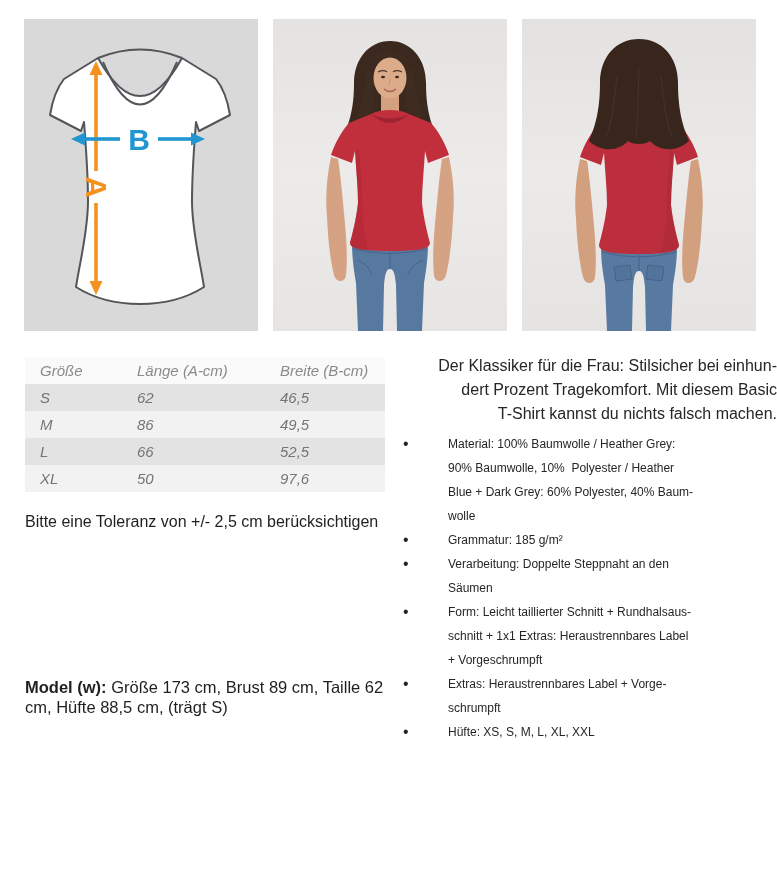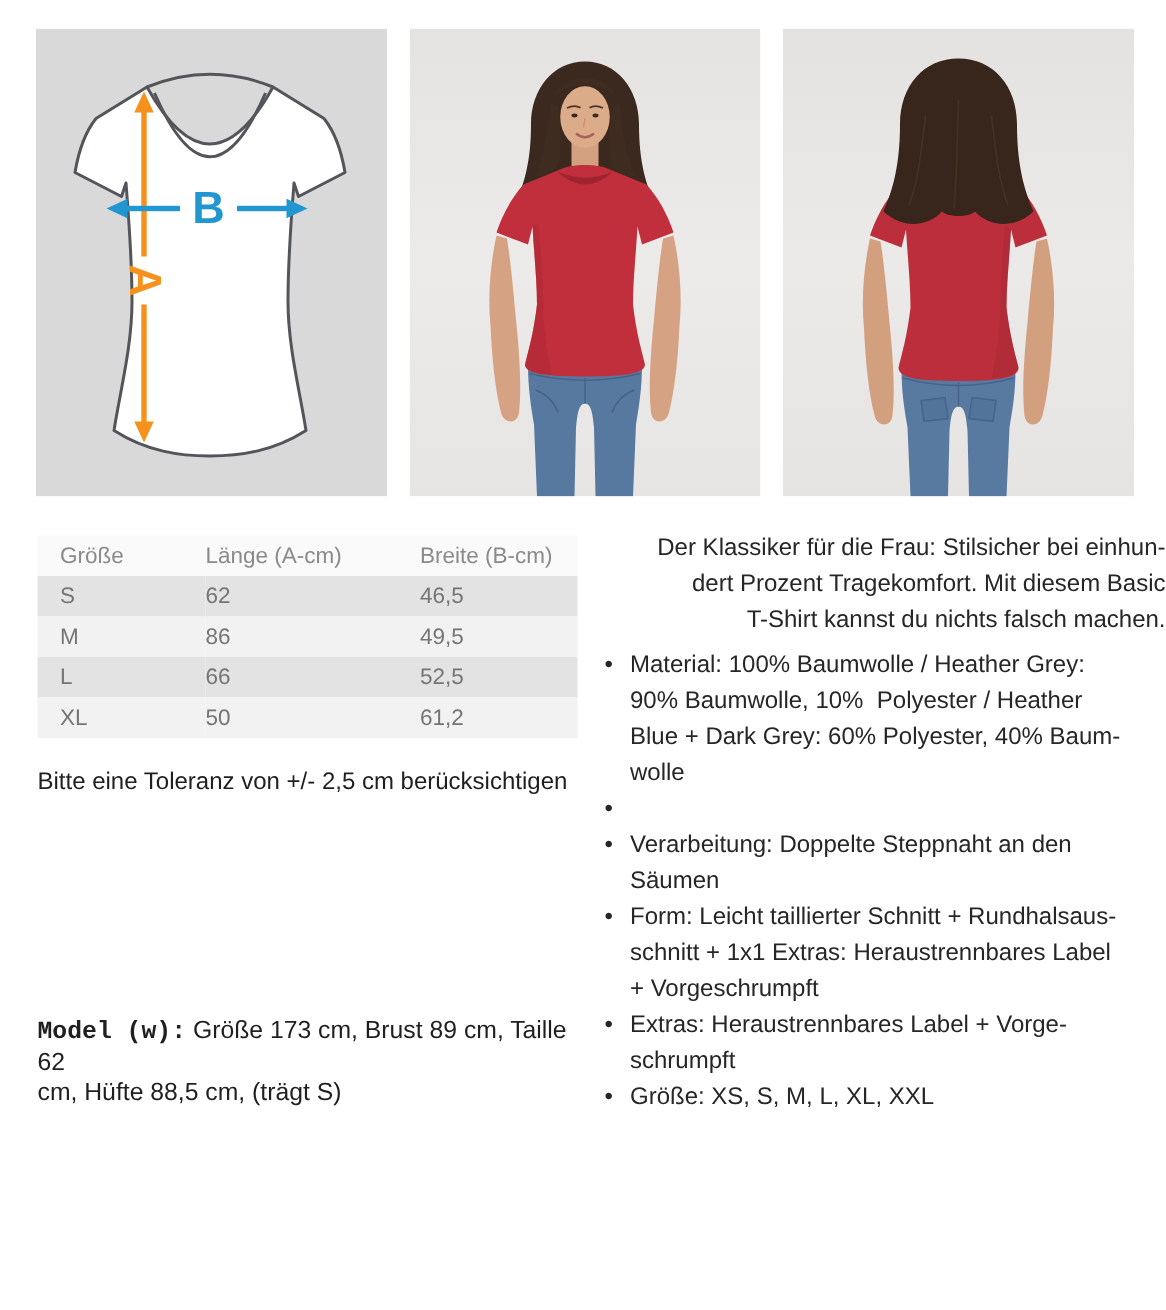--- a/index.html
+++ b/index.html
@@ -14,43 +14,43 @@
   .panel svg{display:block;}
   
   .left-col{position:absolute;left:25px;top:357px;width:362px;}
   table.size-table{border-collapse:collapse;width:360px;table-layout:fixed;}
   table.size-table col.c1{width:112px;}
   table.size-table col.c2{width:143px;}
   table.size-table col.c3{width:105px;}
   table.size-table th,
   table.size-table td{
     height:27px;padding:0;font-weight:400;text-align:left;
-    font-size:15px;line-height:27px;vertical-align:middle;
+    font-size:15px;line-height:27px;vertical-align:middle;font-style:italic;
   }
   table.size-table th{color:#8a8a8a;background:#fafafa;}
   table.size-table td{color:#757575;}
   table.size-table th:first-child,
   table.size-table td:first-child{padding-left:15px;}
   table.size-table tr.odd td{background:#e3e3e3;}
   table.size-table tr.even td{background:#f2f2f2;}
   .tolerance-note{
     margin-top:20px;font-size:16px;line-height:20px;color:#1f1f1f;white-space:pre;
   }
   .model-info{
     position:absolute;left:0;top:320px;width:375px;
     font-size:16.5px;line-height:20px;color:#1f1f1f;
   }
-  .model-info .bold{font-weight:700;font-family:Liberation Mono, monospace;}
+  .model-info .bold{font-weight:700;}
   
   .right-col{position:absolute;left:403px;top:354px;width:374px;color:#262626;}
   .intro{font-size:16px;line-height:24px;white-space:pre;margin:0 0 6px 0;text-align:right;}
   .bullet-list{margin:0;padding:0;list-style:none;}
   .bullet{display:flex;align-items:flex-start;}
   .bullet .marker{width:11px;flex:0 0 11px;font-size:16px;line-height:24px;margin-right:6px;}
-  .bullet .lines{font-size:16px;line-height:24px;white-space:pre;}
+  .bullet .lines{font-size:12px;line-height:24px;white-space:pre;margin-left:28px;}
 </style>
 </head>
 <body>
 
 <div class="top-row">
 
   <div class="panel">
     <svg width="234" height="312" viewBox="0 0 234 312">
       <rect x="0" y="0" width="234" height="312" fill="#d9d9d9"></rect>
 
@@ -221,21 +221,21 @@
         <td>49,5</td>
       </tr>
       <tr class="odd">
         <td>L</td>
         <td>66</td>
         <td>52,5</td>
       </tr>
       <tr class="even">
         <td>XL</td>
         <td>50</td>
-        <td>61,2</td>
+        <td>97,6</td>
       </tr>
     </tbody>
   </table>
 
   <div class="tolerance-note">Bitte eine Toleranz von +/- 2,5 cm berücksichtigen</div>
 
   <div class="model-info">
     <div><span class="bold">Model (w):</span><span> Größe 173 cm, Brust 89 cm, Taille 62</span></div>
     <div>cm, Hüfte 88,5 cm, (trägt S)</div>
   </div>
@@ -248,35 +248,36 @@
   <ul class="bullet-list">
     <li class="bullet">
       <span class="marker">•</span>
       <span class="lines">Material: 100% Baumwolle / Heather Grey:
 90% Baumwolle, 10%  Polyester / Heather
 Blue + Dark Grey: 60% Polyester, 40% Baum-
 wolle</span>
     </li>
     <li class="bullet">
       <span class="marker">•</span>
+      <span class="lines">Grammatur: 185 g/m²</span>
     </li>
     <li class="bullet">
       <span class="marker">•</span>
       <span class="lines">Verarbeitung: Doppelte Steppnaht an den
 Säumen</span>
     </li>
     <li class="bullet">
       <span class="marker">•</span>
       <span class="lines">Form: Leicht taillierter Schnitt + Rundhalsaus-
 schnitt + 1x1 Extras: Heraustrennbares Label
 + Vorgeschrumpft</span>
     </li>
     <li class="bullet">
       <span class="marker">•</span>
       <span class="lines">Extras: Heraustrennbares Label + Vorge-
 schrumpft</span>
     </li>
     <li class="bullet">
       <span class="marker">•</span>
-      <span class="lines">Größe: XS, S, M, L, XL, XXL</span>
+      <span class="lines">Hüfte: XS, S, M, L, XL, XXL</span>
     </li>
   </ul>
 </div>
 
 </body></html>

